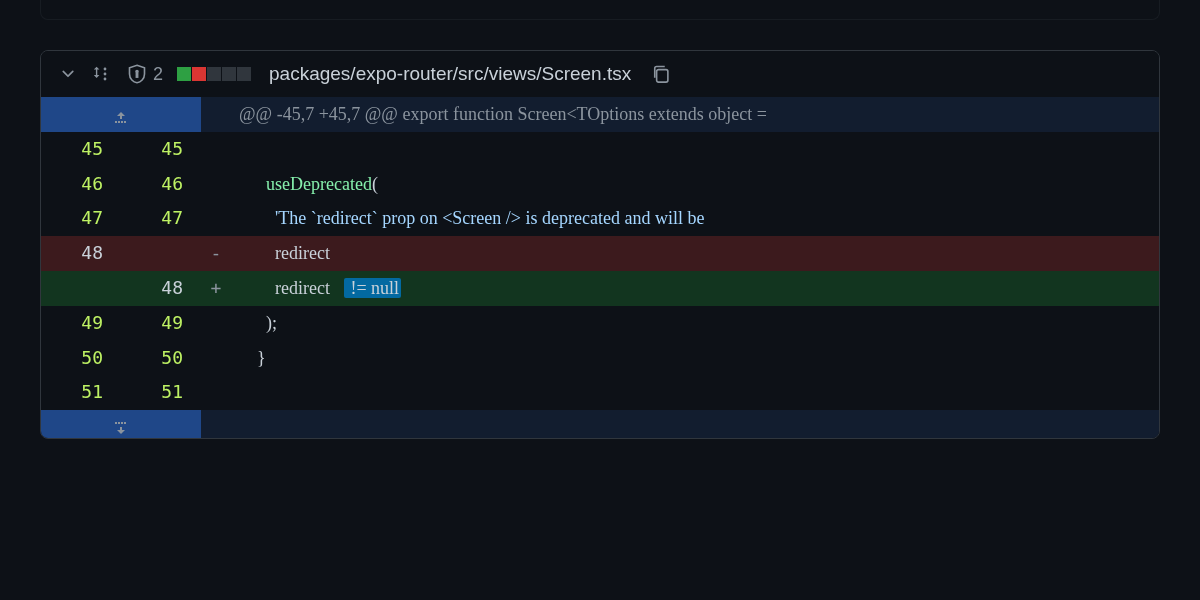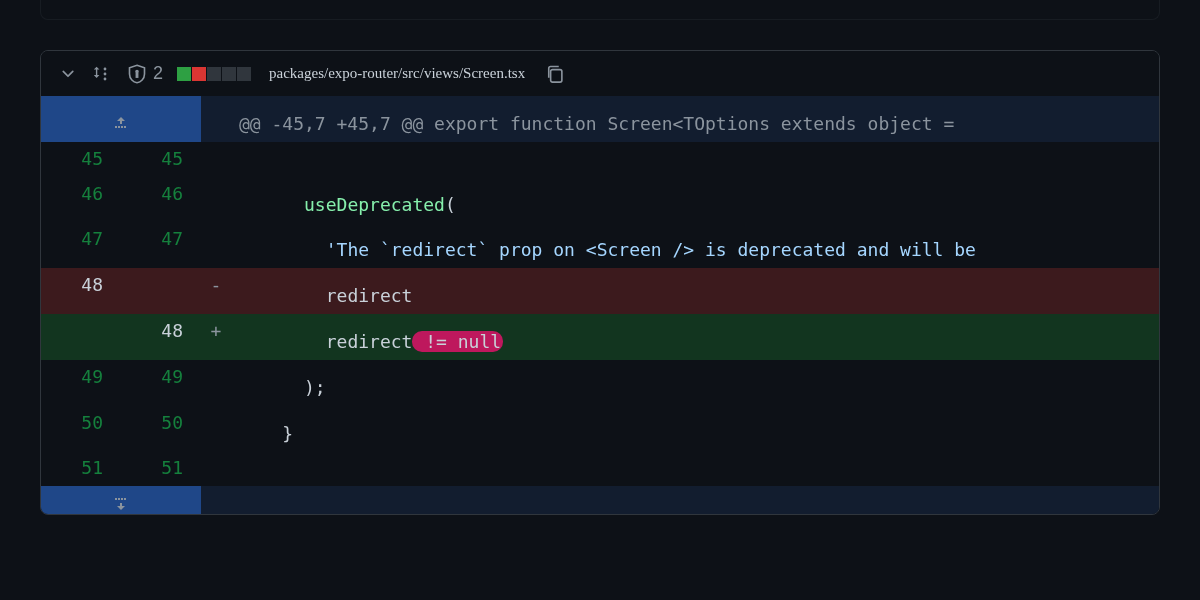--- a/index.html
+++ b/index.html
@@ -65,22 +65,22 @@
       gap: 1px;
     }
     .diffstat-block {
       width: 14px;
       height: 14px;
     }
     .block-add { background: #2ea043; }
     .block-del { background: #da3633; }
     .block-neutral { background: #30363d; }
     .file-path {
-      font-family: Liberation Serif, serif;
-      font-size: 15px;
+      font-family: Liberation Sans, sans-serif;
+      font-size: 19px;
       color: #c9d1d9;
       margin-left: 4px;
     }
     .copy-icon {
       width: 20px;
       height: 20px;
       color: #8b949e;
       cursor: pointer;
       margin-left: 6px;
     }
@@ -90,39 +90,40 @@
       line-height: 1.6;
     }
     .diff-row {
       display: flex;
       align-items: stretch;
     }
     .line-num {
       width: 80px;
       text-align: right;
       padding-right: 18px;
-      color: #15803d;
+      color: #bef264;
       user-select: none;
       padding-top: 3px;
       padding-bottom: 3px;
     }
     .marker {
       width: 30px;
       text-align: center;
       color: #8b949e;
       padding-top: 3px;
       padding-bottom: 3px;
     }
     .code-cell {
       flex: 1;
       white-space: pre;
-      padding-top: 14px;
+      padding-top: 3px;
       padding-bottom: 3px;
       padding-left: 8px;
       overflow: hidden;
+      font-family: Liberation Serif, serif;
     }
     .expand-cell {
       width: 160px;
       background: #1f4788;
       display: flex;
       align-items: center;
       justify-content: center;
       color: #8b949e;
       padding: 6px 0;
     }
@@ -140,24 +141,25 @@
     .row-del .line-num { color: #c9d1d9; }
     .row-add .line-num, .row-add .marker, .row-add .code-cell {
       background: #12351f;
     }
     .row-add .line-num { color: #c9d1d9; }
     .tok-comment { color: #8b949e; }
     .tok-fn { color: #86efac; }
     .tok-str { color: #a5d6ff; text-align: right; }
     .tok-plain { color: #c9d1d9; }
     .inline-add {
-      background: #be185d;
+      background: #0369a1;
       color: #c9d1d9;
       padding: 0 2px;
-      border-radius: 10px;
+      border-radius: 2px;
+      margin-left: 14px;
     }
     .num-hidden { visibility: hidden; }
   </style>
 </head>
 <body>
 
 <div class="top-spacer"></div>
 
 <div class="diff-container">
 

